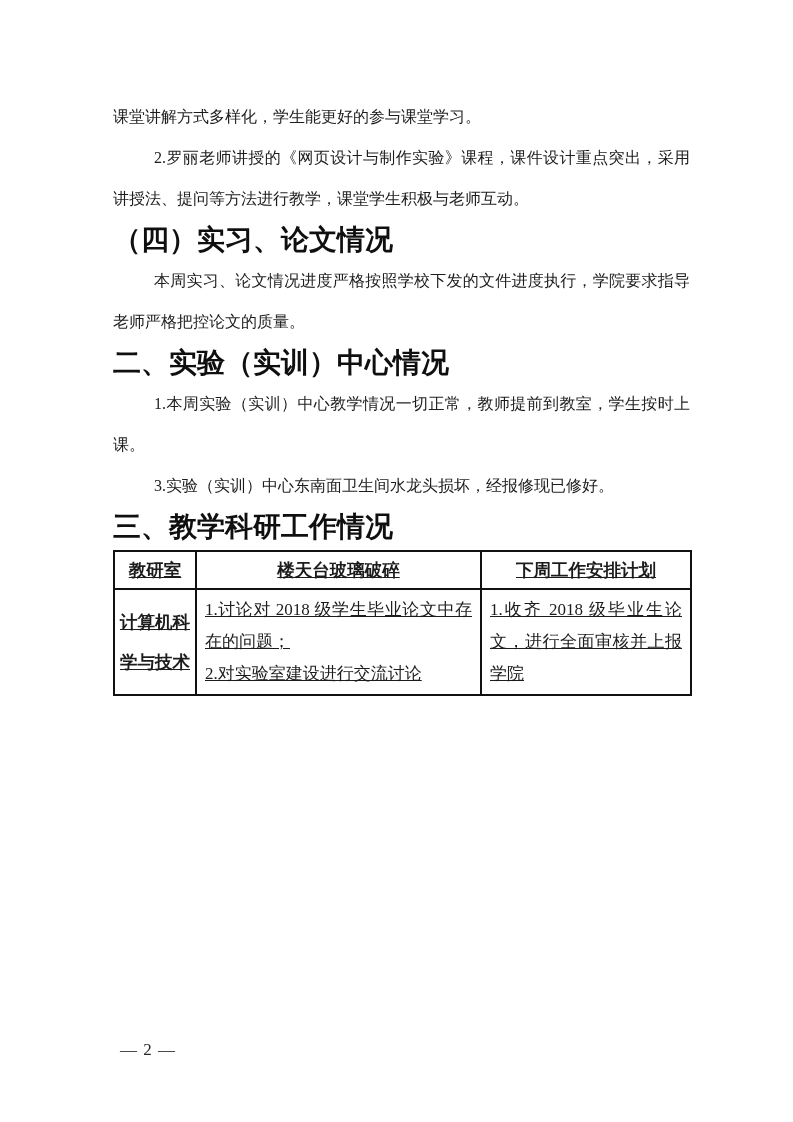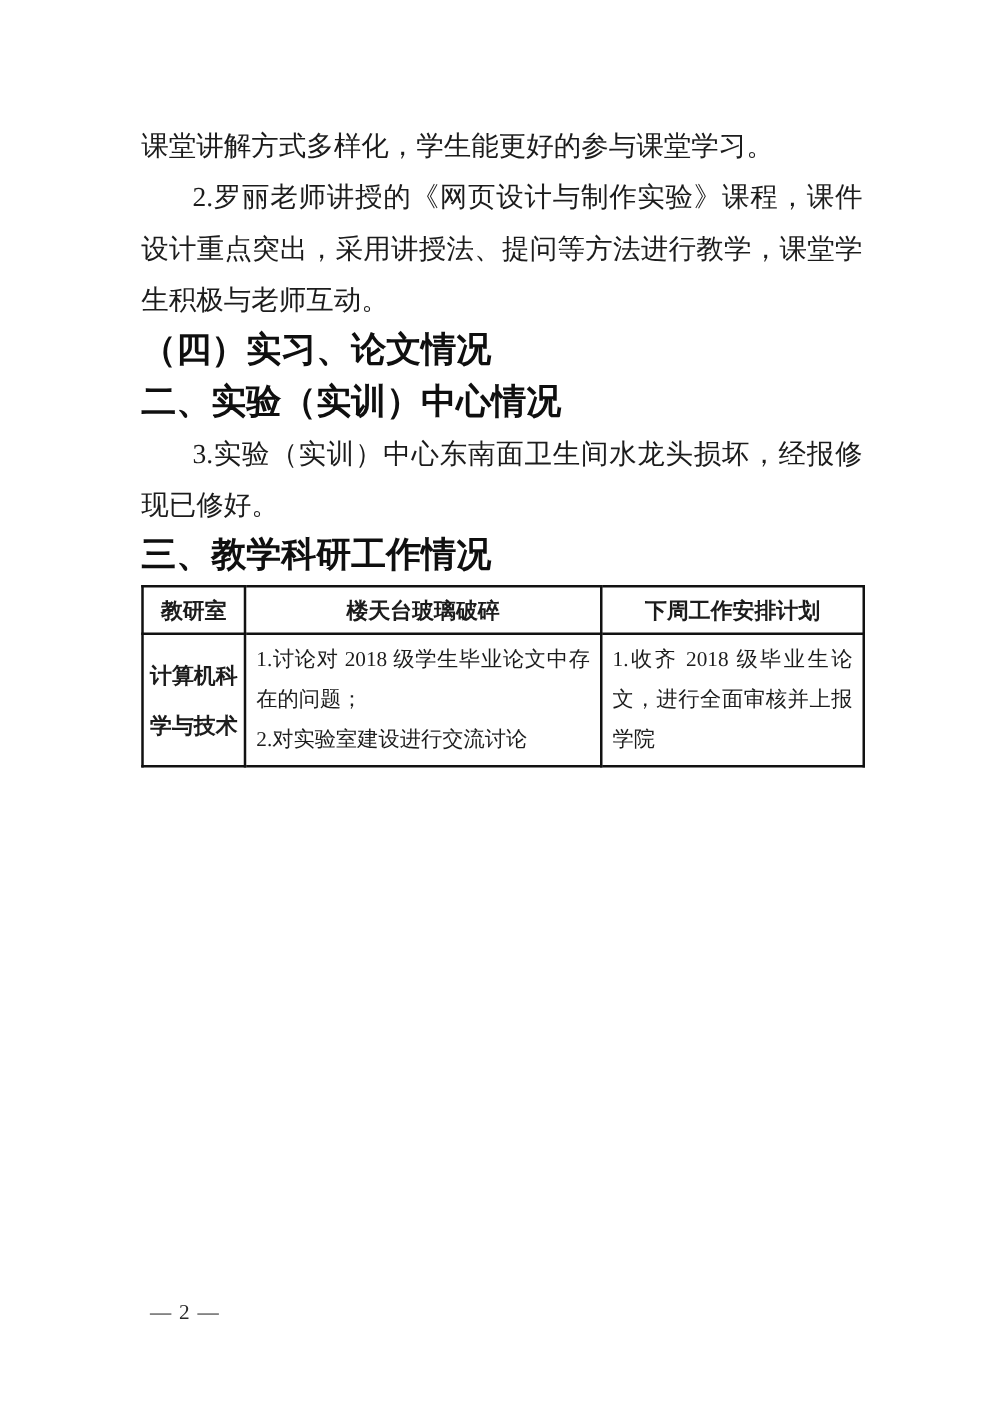--- a/index.html
+++ b/index.html
@@ -16,21 +16,21 @@
     overflow: hidden;
   }
   .page-content {
     position: absolute;
     left: 113px;
     top: 96px;
     width: 577px;
   }
   .para {
     margin: 0;
-    font-size: 22px;
+    font-size: 16px;
     line-height: 41px;
     text-align: justify;
     text-justify: inter-character;
     color: #1c1c1c;
   }
   .para.indent {
     text-indent: 41px;
   }
   .heading {
     margin: 0;
@@ -38,20 +38,21 @@
     line-height: 41px;
     font-weight: bold;
     color: #0f0f0f;
     text-align: left;
   }
   table.report-table {
     border-collapse: collapse;
     table-layout: fixed;
     width: 577px;
     margin-top: 3px;
+    text-decoration: underline;
   }
   .report-table th,
   .report-table td {
     border: 2px solid #111111;
     padding: 2px 8px;
     font-size: 17px;
   }
   .report-table col.c-office  { width: 82px; }
   .report-table col.c-week    { width: 285px; }
   .report-table col.c-next    { width: 210px; }
@@ -94,23 +95,25 @@
 <body>
 
 <div class="page-content">
 
   <p class="para">课堂讲解方式多样化，学生能更好的参与课堂学习。</p>
 
   <p class="para indent">2.罗丽老师讲授的《网页设计与制作实验》课程，课件设计重点突出，采用讲授法、提问等方法进行教学，课堂学生积极与老师互动。</p>
 
   <h2 class="heading">（四）实习、论文情况</h2>
 
+  <p class="para indent">本周实习、论文情况进度严格按照学校下发的文件进度执行，学院要求指导老师严格把控论文的质量。</p>
 
   <h2 class="heading">二、实验（实训）中心情况</h2>
 
+  <p class="para indent">1.本周实验（实训）中心教学情况一切正常，教师提前到教室，学生按时上课。</p>
 
 
   <p class="para indent">3.实验（实训）中心东南面卫生间水龙头损坏，经报修现已修好。</p>
 
   <h2 class="heading">三、教学科研工作情况</h2>
 
   <table class="report-table">
     <colgroup>
       <col class="c-office">
       <col class="c-week">

